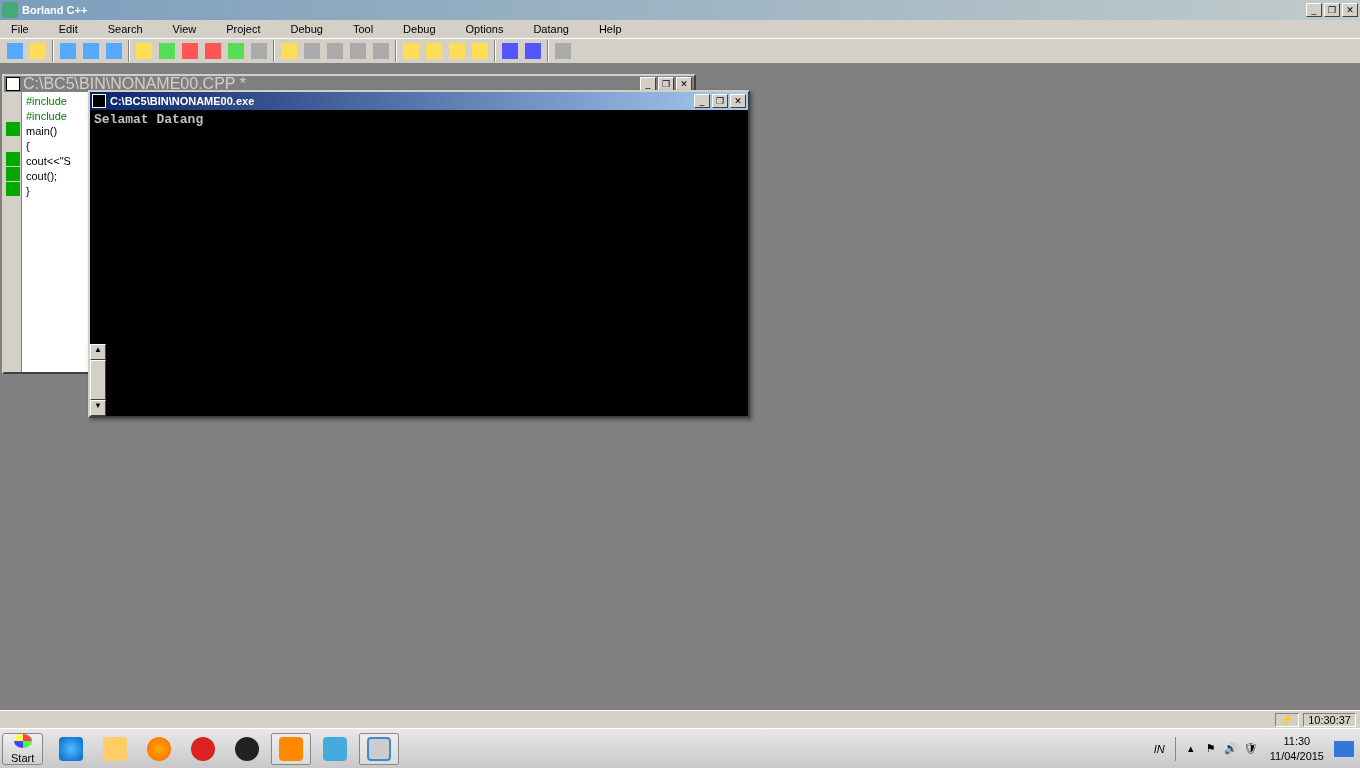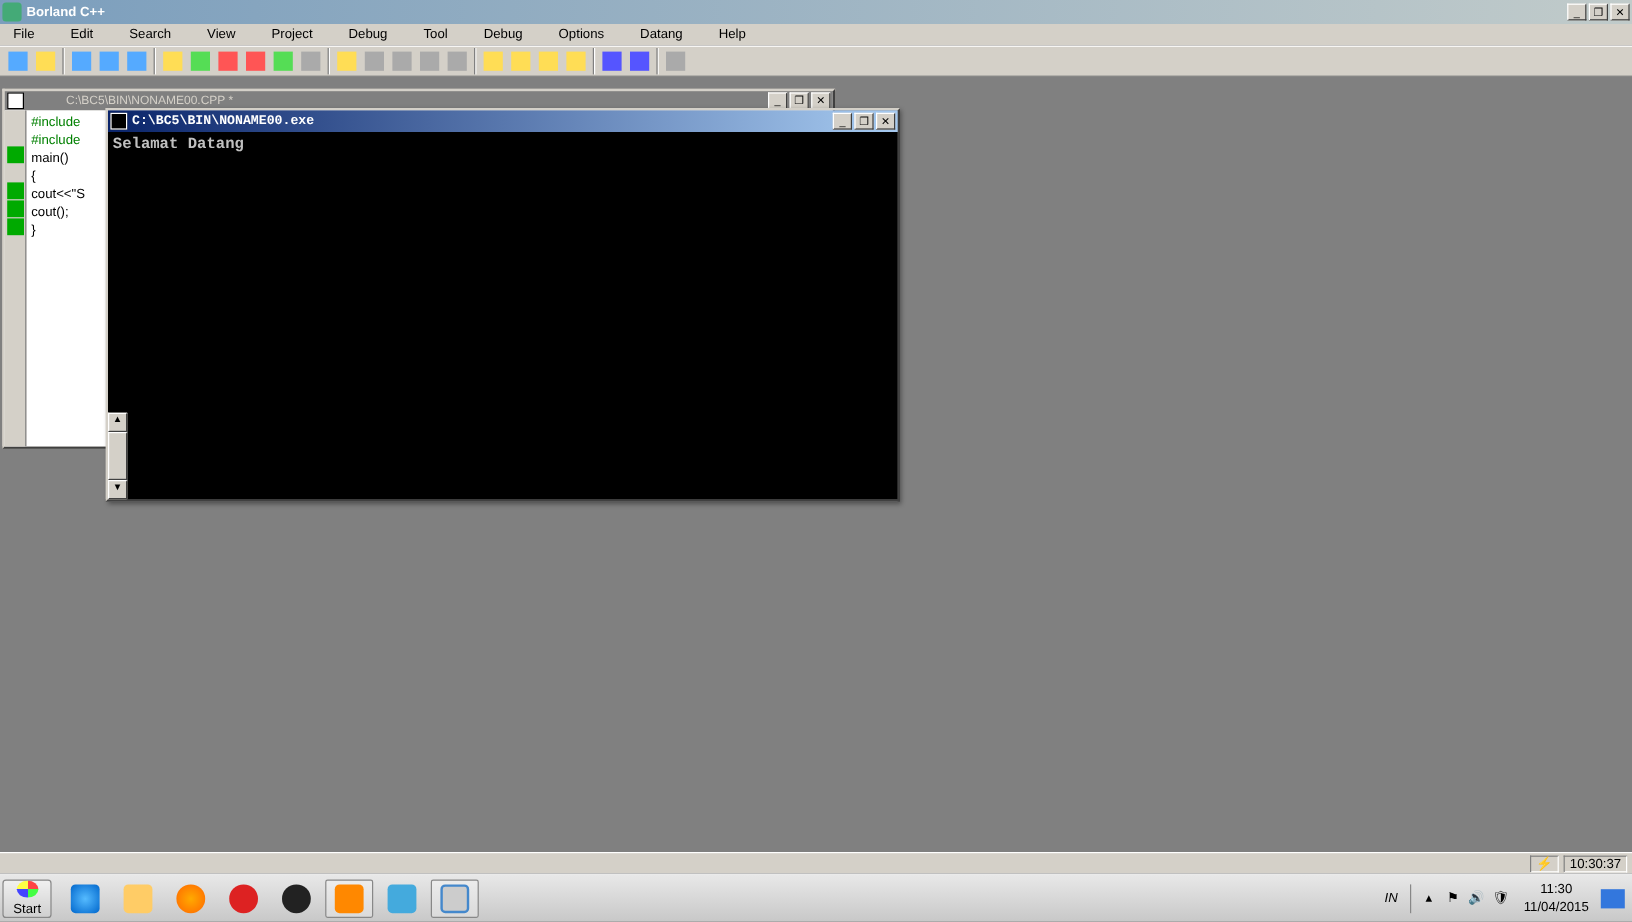--- a/index.html
+++ b/index.html
@@ -20,32 +20,32 @@
 .tb-btn { width: 22px; height: 22px; border: 1px solid transparent; display: flex; align-items: center; justify-content: center; cursor: pointer; }
 .tb-sep { width: 6px; height: 22px; border-left: 1px solid #808080; border-right: 1px solid #fff; margin: 0 2px; width: 2px; }
 .tb-icon { width: 16px; height: 16px; display: inline-block; }
 
 .workspace { position: absolute; top: 64px; left: 0; right: 0; bottom: 18px; background: #808080; }
 
 
 .code-window { position: absolute; top: 10px; left: 2px; width: 694px; height: 300px; background: #d4d0c8; border: 2px solid; border-color: #d4d0c8 #404040 #404040 #d4d0c8; }
 .code-titlebar { height: 16px; background: #808080; display: flex; align-items: center; padding: 0 2px; }
 .code-titlebar .tb-icon-small { width: 14px; height: 14px; background: #fff; border: 1px solid #000; margin-right: 3px; }
-.code-titlebar-text { color: #d4d0c8; flex: 1; font-size: 10px; margin-left: 32px; }
+.code-titlebar-text { color: #d4d0c8; flex: 1; font-size: 16px; }
 .code-area { background: #fff; height: calc(100% - 16px); display: flex; }
 .gutter { width: 18px; background: #d4d0c8; border-right: 1px solid #808080; }
 .gutter-mark { width: 14px; height: 14px; margin: 1px auto; background: #0a0; display: block; }
 .code-text { flex: 1; padding: 2px 4px; font-family: 'Courier New', monospace; font-size: 13px; white-space: pre; }
 .kw-green { color: #008000; }
 
 
 .console-window { position: absolute; top: 26px; left: 88px; width: 662px; height: 328px; border: 2px solid; border-color: #d4d0c8 #404040 #404040 #d4d0c8; box-shadow: 2px 2px 4px rgba(0,0,0,0.4); }
 .console-titlebar { height: 18px; background: linear-gradient(to right, #0a246a, #a6caf0); display: flex; align-items: center; padding: 0 2px; }
 .console-titlebar .ct-icon { width: 14px; height: 14px; background: #000; border: 1px solid #fff; margin-right: 4px; }
-.console-titlebar-text { color: #fff; font-weight: bold; flex: 1; font-family: Liberation Mono, monospace; }
+.console-titlebar-text { color: #fff; font-weight: bold; flex: 1; }
 .console-body { background: #000; height: calc(100% - 18px); display: flex; flex-direction: column; }
 .console-output { flex: 1; color: #c0c0c0; font-family: 'Courier New', monospace; font-size: 13px; font-weight: bold; padding: 2px 4px; white-space: pre; }
 .console-scroll { width: 16px; background: #d4d0c8; display: flex; flex-direction: column; }
 .scroll-btn { height: 16px; background: #d4d0c8; border: 1px solid #fff; border-right-color: #404040; border-bottom-color: #404040; font-size: 8px; text-align: center; cursor: pointer; }
 .scroll-track { flex: 1; background: #d4d0c8; }
 .scroll-thumb { height: 40px; background: #d4d0c8; border: 1px solid #fff; border-right-color: #404040; border-bottom-color: #404040; }
 
 
 .statusbar { position: absolute; bottom: 0; left: 0; right: 0; height: 18px; background: #d4d0c8; border-top: 1px solid #fff; display: flex; align-items: center; justify-content: flex-end; padding: 0 4px; gap: 4px; }
 .status-cell { border: 1px solid #808080; border-right-color: #fff; border-bottom-color: #fff; padding: 0 4px; height: 14px; display: flex; align-items: center; }

